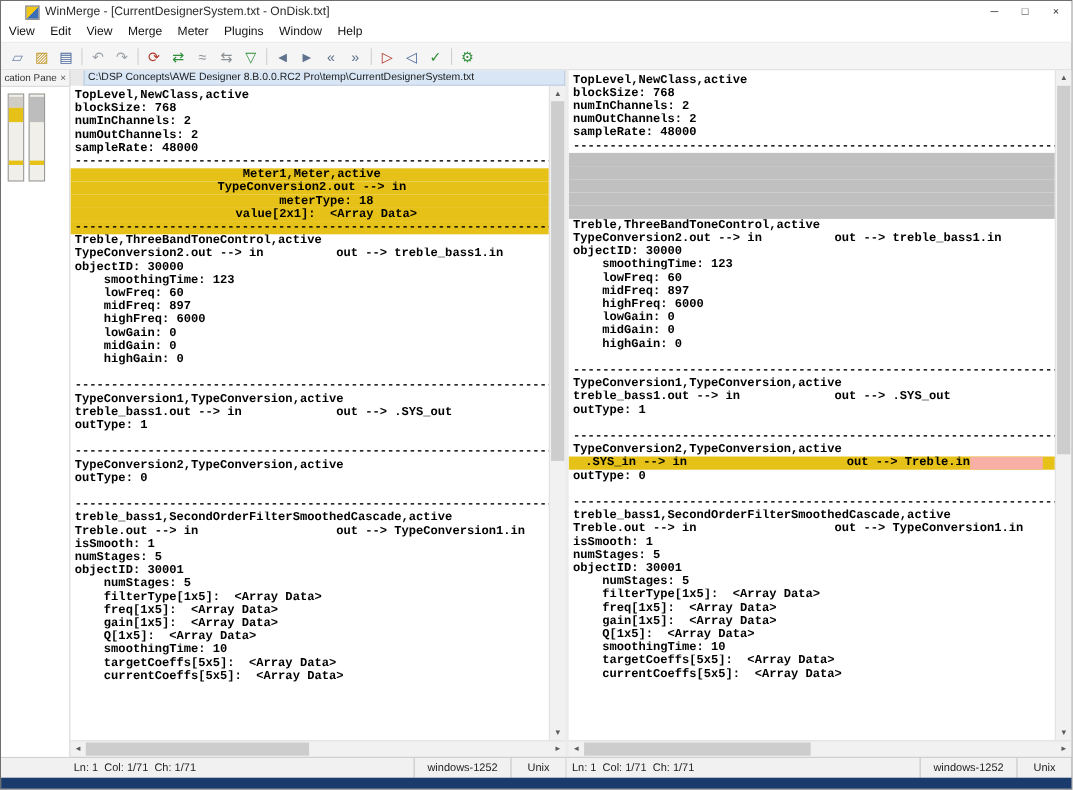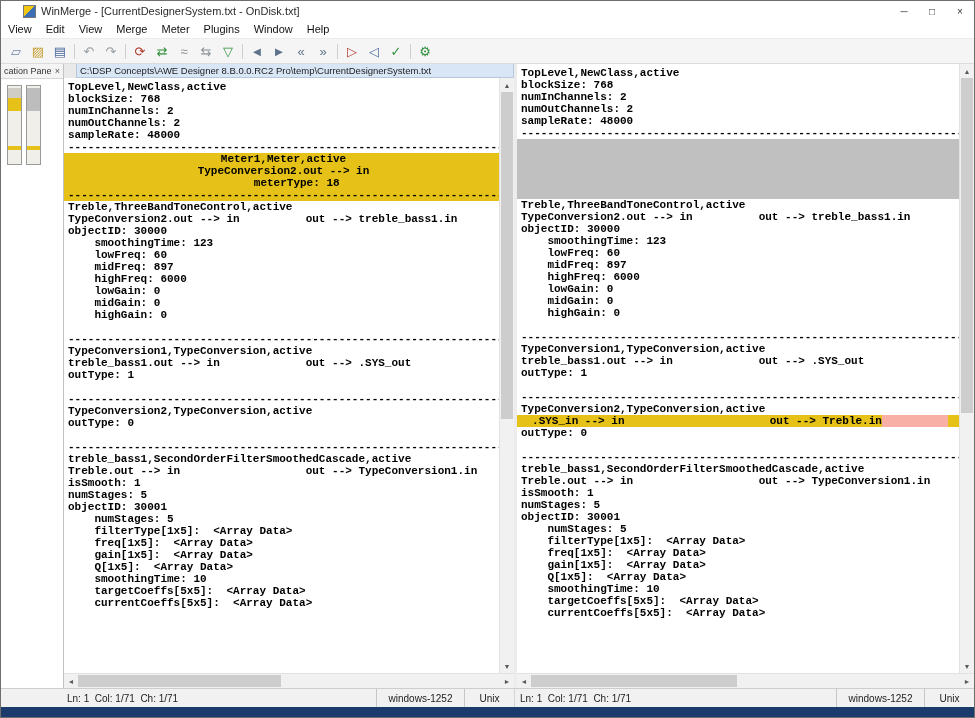--- a/index.html
+++ b/index.html
@@ -184,20 +184,21 @@
         <div class="editor" id="editor0">
             <div class="row plain">TopLevel,NewClass,active</div>
             <div class="row plain">blockSize: 768</div>
             <div class="row plain">numInChannels: 2</div>
             <div class="row plain">numOutChannels: 2</div>
             <div class="row plain">sampleRate: 48000</div>
             <div class="row sep">------------------------------------------------------------------------------------------------------------------------</div>
             <div class="row diff">Meter1,Meter,active</div>
             <div class="row diff">TypeConversion2.out --&gt; in</div>
             <div class="row diff">    meterType: 18</div>
+            <div class="row diff">    value[2x1]:  &lt;Array Data&gt;</div>
             <div class="row sep-diff">------------------------------------------------------------------------------------------------------------------------</div>
             <div class="row plain">Treble,ThreeBandToneControl,active</div>
             <div class="row plain">TypeConversion2.out --&gt; in          out --&gt; treble_bass1.in</div>
             <div class="row plain">objectID: 30000</div>
             <div class="row plain">    smoothingTime: 123</div>
             <div class="row plain">    lowFreq: 60</div>
             <div class="row plain">    midFreq: 897</div>
             <div class="row plain">    highFreq: 6000</div>
             <div class="row plain">    lowGain: 0</div>
             <div class="row plain">    midGain: 0</div>

